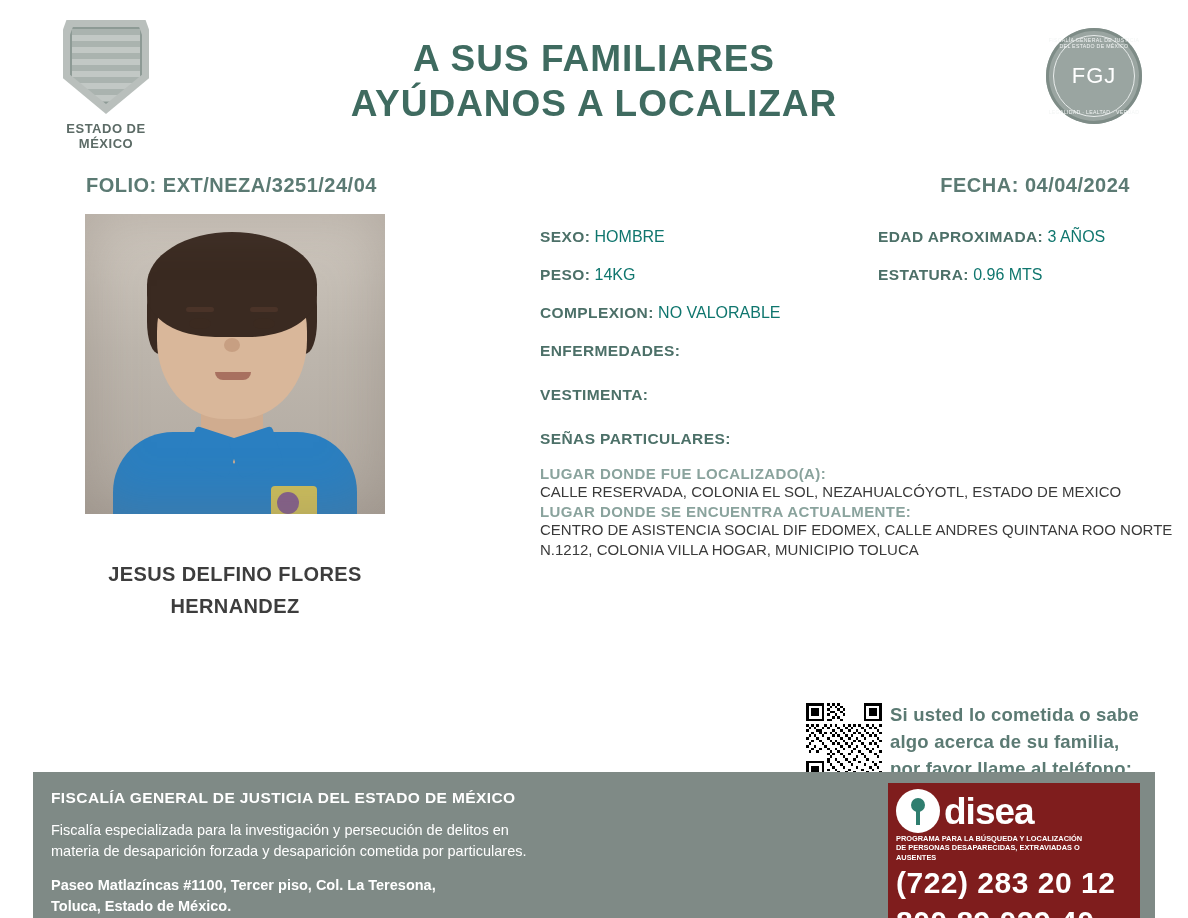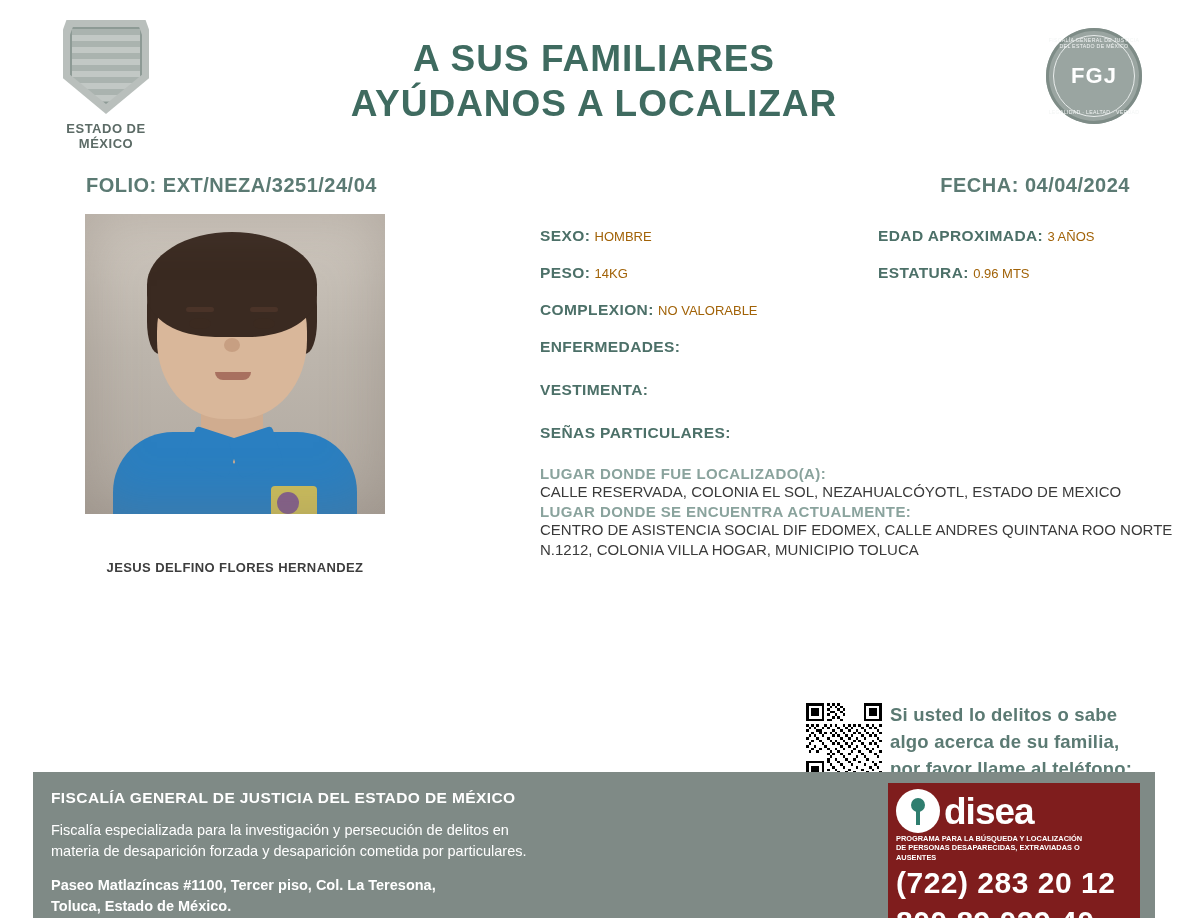--- a/index.html
+++ b/index.html
@@ -44,39 +44,39 @@
   .fgj-circle{
     width:96px;height:96px;border-radius:50%;
     background:#9aa5a1;position:relative;
     display:flex;align-items:center;justify-content:center;
     box-shadow:inset 0 0 0 3px #7e8c87;
   }
   .fgj-circle:before{
     content:"";position:absolute;left:7px;top:7px;right:7px;bottom:7px;
     border:1px solid #e8eceb;border-radius:50%;
   }
-  .fgj-text{font-size:22px;font-weight:bold;color:#ffffff;letter-spacing:1px;}
+  .fgj-text{font-size:22px;font-weight:normal;color:#ffffff;letter-spacing:1px;}
   .fgj-top{
     position:absolute;top:9px;left:0;width:96px;text-align:center;
     font-size:5.2px;color:#f2f5f4;letter-spacing:.3px;
   }
   .fgj-bottom{
     position:absolute;bottom:9px;left:0;width:96px;text-align:center;
     font-size:5.2px;color:#f2f5f4;letter-spacing:.3px;
   }
 
   
   .folio{position:absolute;left:86px;top:174px;font-size:20px;font-weight:bold;color:#5b7a73;letter-spacing:.5px;}
   .fecha{position:absolute;right:58px;top:174px;font-size:20px;font-weight:bold;color:#5b7a73;letter-spacing:.5px;text-align:center;}
 
   
   .photo-wrap{position:absolute;left:85px;top:214px;width:300px;height:300px;overflow:hidden;background:#cfc9c2;}
   .photo-name{
     position:absolute;left:85px;top:558px;width:300px;text-align:center;
-    font-size:13px;font-weight:bold;color:#3d3d3d;line-height:1.6;letter-spacing:.4px;
+    font-size:20px;font-weight:bold;color:#3d3d3d;line-height:1.6;letter-spacing:.4px;
   }
   
   .ph-bg{position:absolute;inset:0;background:linear-gradient(180deg,#cfc8bf 0%,#bdb6ad 45%,#b0a89f 100%);}
   .ph-head{
     position:absolute;left:72px;top:30px;width:150px;height:175px;border-radius:50% 50% 45% 45%;
     background:#d9b79a;
   }
   .ph-hair{
     position:absolute;left:62px;top:18px;width:170px;height:105px;border-radius:50% 50% 40% 40%;
     background:#3a2a21;
@@ -100,21 +100,21 @@
     position:absolute;left:28px;top:218px;width:244px;height:120px;border-radius:60px 60px 0 0;
     background:#2a7fc1;
   }
   .ph-collar-l{position:absolute;left:104px;top:218px;width:46px;height:40px;background:#2a7fc1;transform:rotate(18deg);border-radius:4px;}
   .ph-collar-r{position:absolute;left:148px;top:218px;width:46px;height:40px;background:#2a7fc1;transform:rotate(-18deg);border-radius:4px;}
   .ph-vneck{position:absolute;left:128px;top:216px;width:42px;height:34px;background:#d0ac8f;-webkit-clip-path:polygon(0 0,100% 0,50% 100%);clip-path:polygon(0 0,100% 0,50% 100%);}
   .ph-logo{position:absolute;left:186px;top:272px;width:46px;height:34px;background:#e8c84a;border-radius:4px;opacity:.85;}
   .ph-logo:after{content:"";position:absolute;left:6px;top:6px;width:22px;height:22px;background:#7e3f8f;border-radius:50%;opacity:.8;}
   .ph-shadow{position:absolute;left:0;top:0;width:300px;height:300px;box-shadow:inset 0 0 60px rgba(120,110,100,.35);}
   .lbl{font-weight:bold;color:#4c7068;font-size:15.5px;letter-spacing:.4px;}
-  .val{color:#a16207;font-size:13px;}
+  .val{color:#0f766e;font-size:16px;}
   .line{margin-bottom:16px;font-size:15.5px;line-height:1.35;}
   .col-left{position:absolute;left:540px;top:226px;width:340px;}
   .col-right{position:absolute;left:878px;top:226px;width:300px;}
   .blk{position:absolute;left:540px;width:640px;}
   .loc-lbl{font-weight:bold;color:#8aa39d;font-size:15px;letter-spacing:.4px;}
   .loc-val{color:#3a3a3a;font-size:15px;line-height:1.35;}
 
   
   .qr{position:absolute;left:806px;top:703px;width:76px;height:76px;background:#ffffff;}
   .notice{
@@ -453,21 +453,21 @@
           <rect x="11" y="28" width="1" height="1"></rect>
           <rect x="14" y="28" width="1" height="1"></rect>
           <rect x="19" y="28" width="1" height="1"></rect>
           <rect x="24" y="28" width="1" height="1"></rect>
           <rect x="27" y="28" width="1" height="1"></rect>
       </g>
     </svg>
   </div>
 
   <div class="notice">
-    <div>Si usted lo delitos o sabe</div>
+    <div>Si usted lo cometida o sabe</div>
     <div>algo acerca de su familia,</div>
     <div>por favor llame al teléfono:</div>
   </div>
 
   <div class="footer">
     <div class="f-title">FISCALÍA GENERAL DE JUSTICIA DEL ESTADO DE MÉXICO</div>
     <div class="f-body">
       <div>Fiscalía especializada para la investigación y persecución de delitos en</div>
       <div>materia de desaparición forzada y desaparición cometida por particulares.</div>
     </div>

